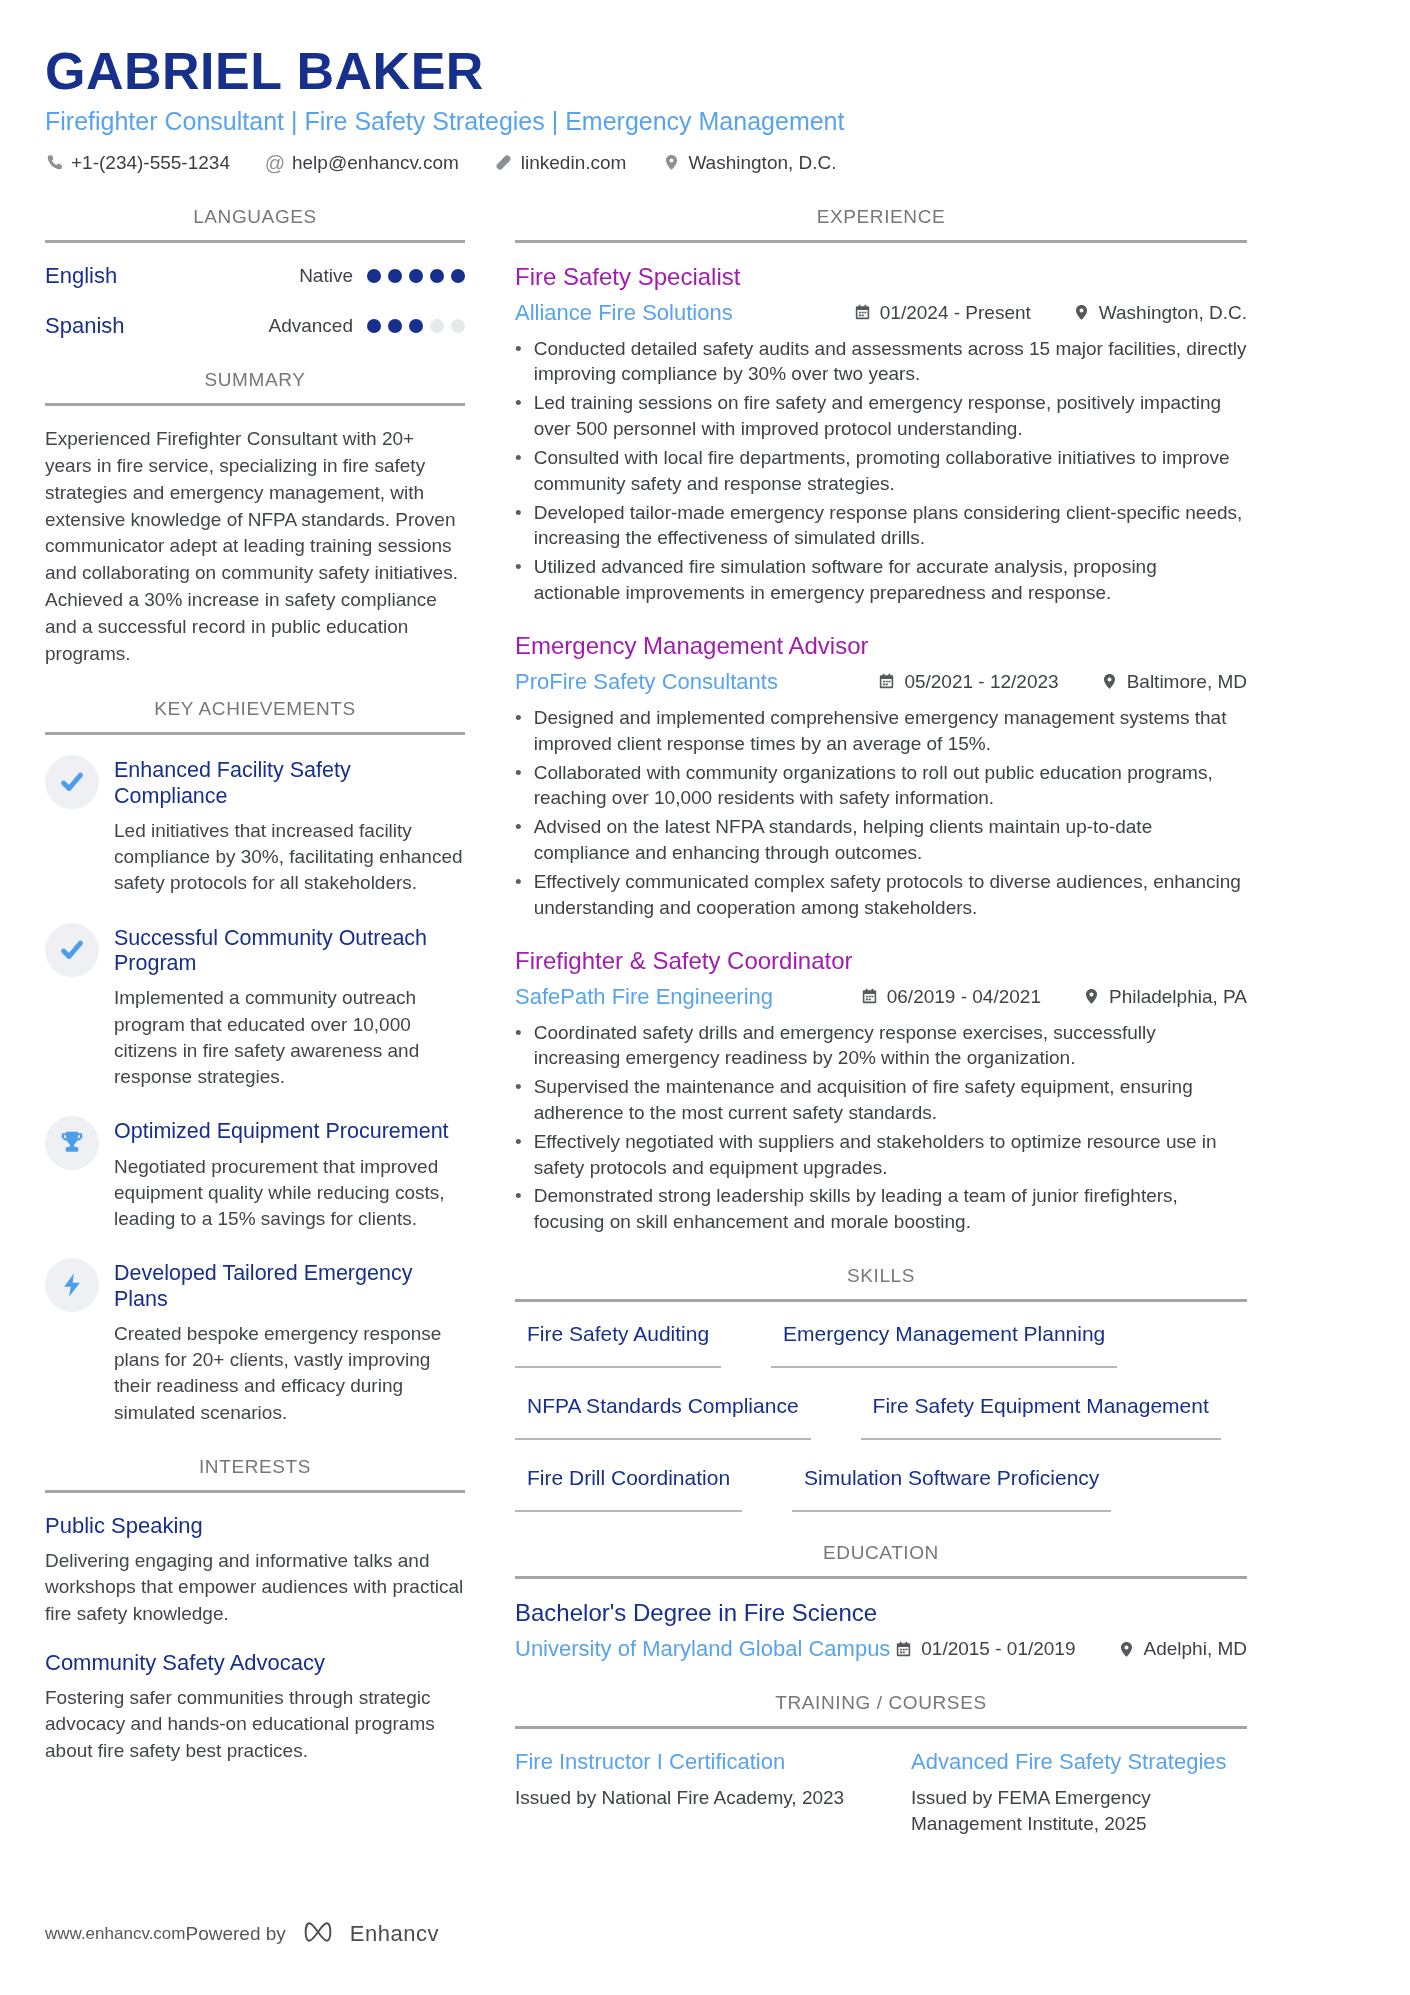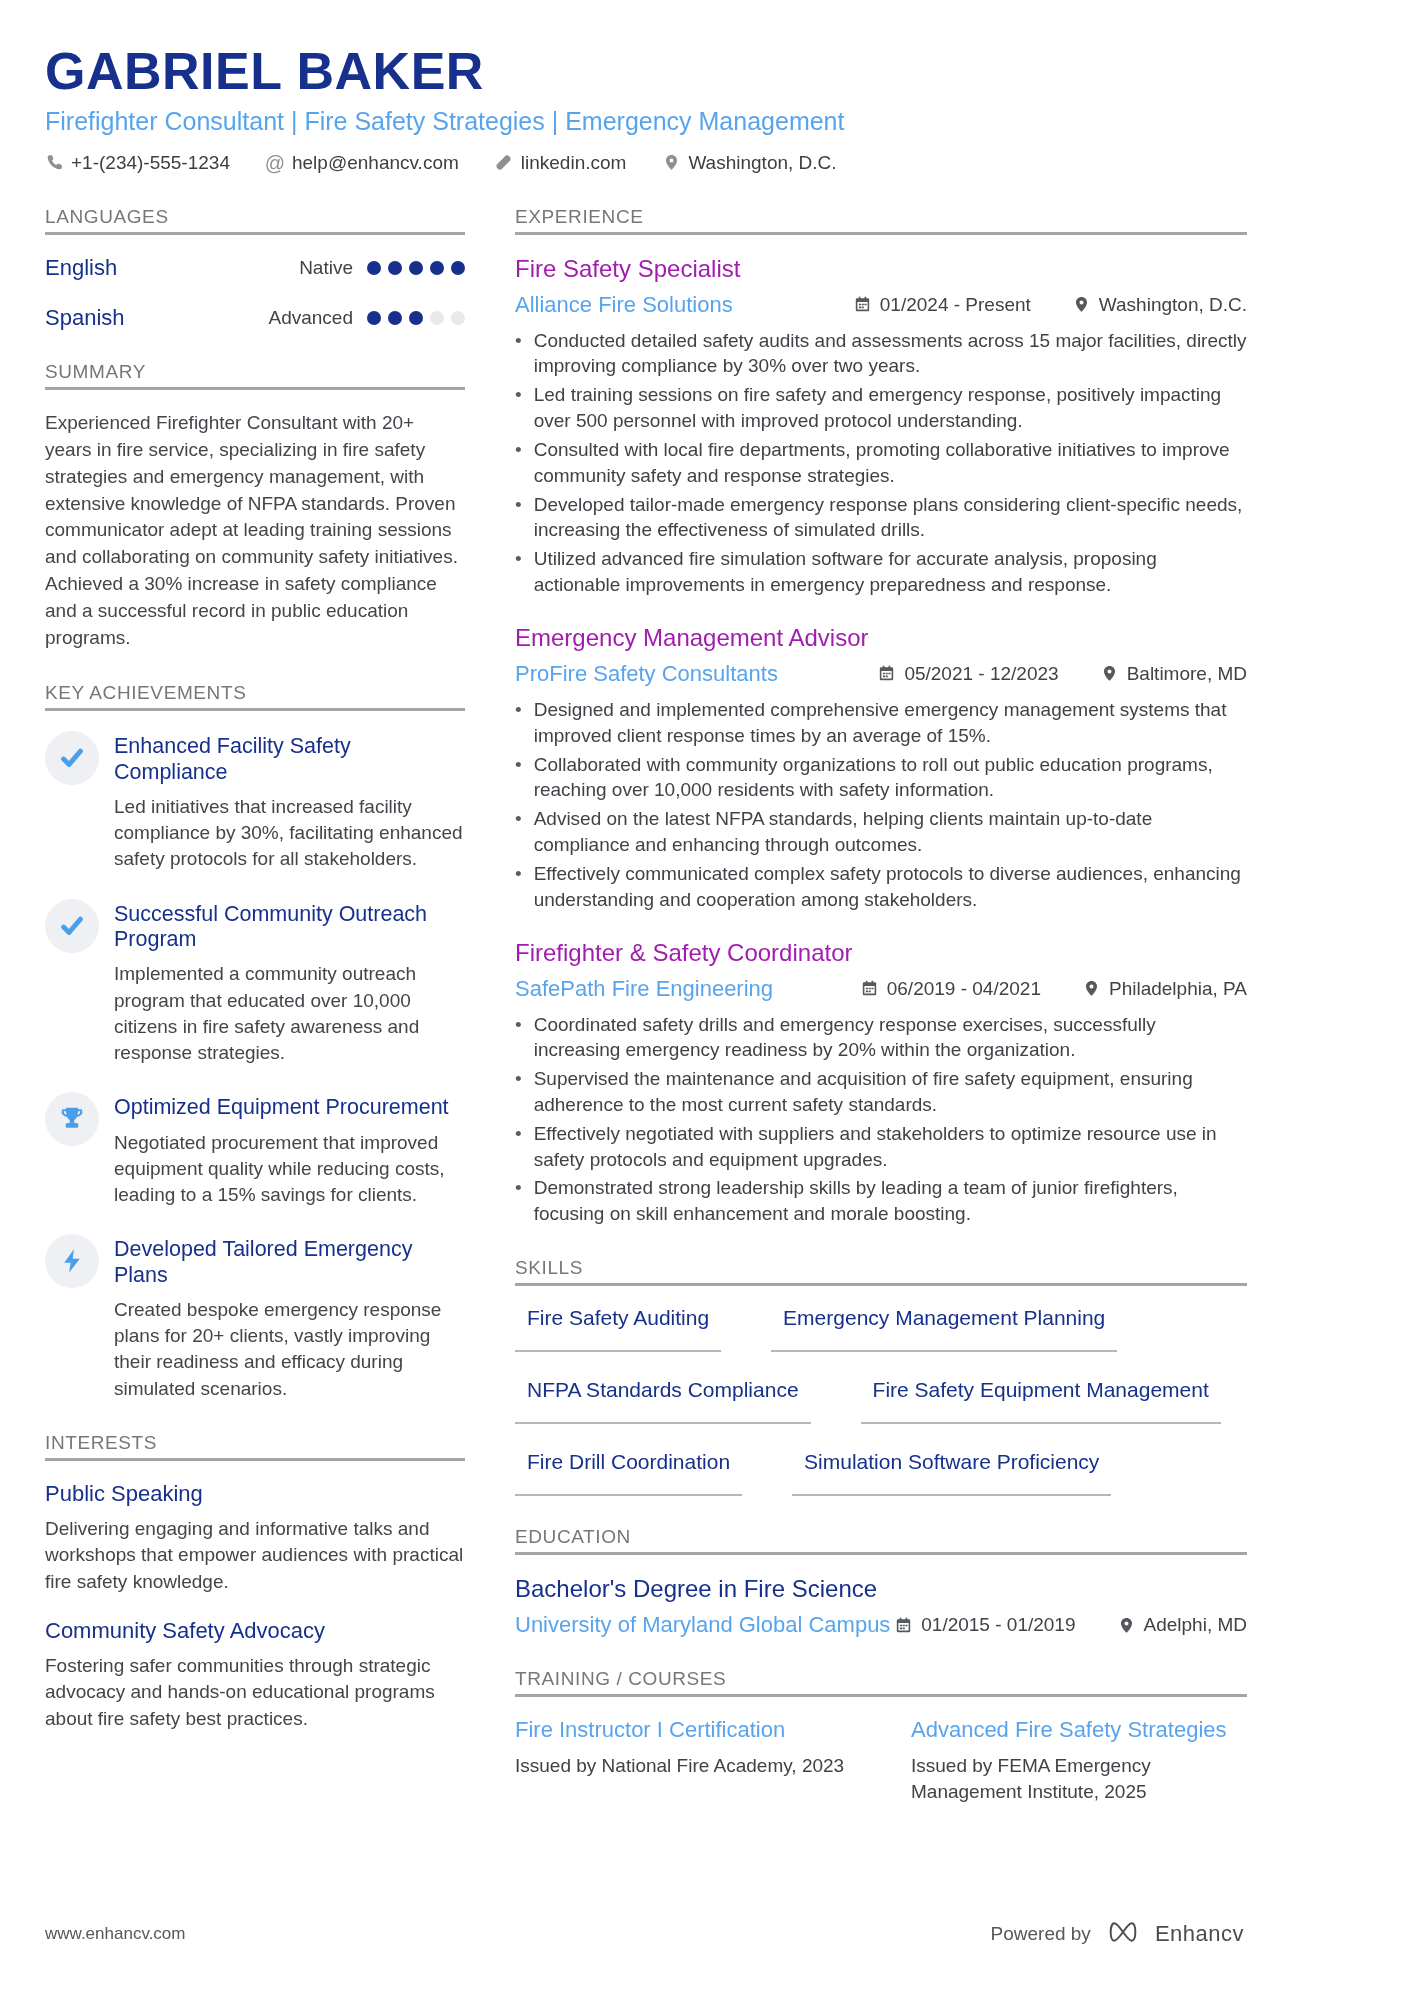--- a/index.html
+++ b/index.html
@@ -16,21 +16,21 @@
   .cicon svg { width:17px; height:17px; fill:#8d9094; }
   .at-glyph { font-size:20px; color:#8d9094; line-height:1; }
 
   
   .columns { display:flex; gap:50px; margin-top:32px; }
   .col-left { width:420px; flex:none; }
   .col-right { flex:1; min-width:0; }
 
   .section { margin-bottom:30px; }
   .section-heading { font-size:19px; color:#75777b; letter-spacing:0.6px; font-weight:400;
-    border-bottom:3px solid #a3a5a8; padding-bottom:4px; margin-bottom:20px; }
+    border-bottom:3px solid #a3a5a8; padding-bottom:12px; margin-bottom:20px;text-align:center; }
 
   
   .lang-row { display:flex; align-items:center; margin-bottom:24px; }
   .lang-name { font-size:22px; color:#16308c; flex:1; }
   .lang-level { font-size:19px; color:#3f4247; margin-right:14px; }
   .dots { display:flex; gap:7px; }
   .dot { width:14px; height:14px; border-radius:50%; }
   .dot.filled { background:#16308c; }
   .dot.empty { background:#e7e9eb; }
 
@@ -68,21 +68,21 @@
 
   
   .edu-degree { font-size:24px; color:#16308c; font-weight:400; margin-bottom:9px; }
 
   
   .courses { display:grid; grid-template-columns:1fr 1fr; column-gap:60px; margin-top:4px; }
   .course-title { font-size:22px; color:#58a4ec; margin-bottom:10px; }
   .course-issuer { font-size:19px; color:#3f4247; line-height:1.35; }
 
   
-  .footer { position:absolute; left:45px; right:50px; bottom:46px; display:flex; align-items:center; justify-content:space-between; }
+  .footer { position:absolute; left:45px; right:50px; bottom:46px; display:flex; align-items:center; justify-content:flex-start; }
   .footer-site { font-size:17px; color:#55575b; text-decoration:none; }
   .powered { display:flex; align-items:center; gap:12px; }
   .powered-label { font-size:19px; color:#55575b; }
   .brand-mark svg { width:40px; height:26px; stroke:#4a4c50; fill:none; stroke-width:1.8; }
   .brand-name { font-size:22px; color:#4a4c50; letter-spacing:0.5px; }
 </style>
 </head>
 <body>
 
 <div class="page">

